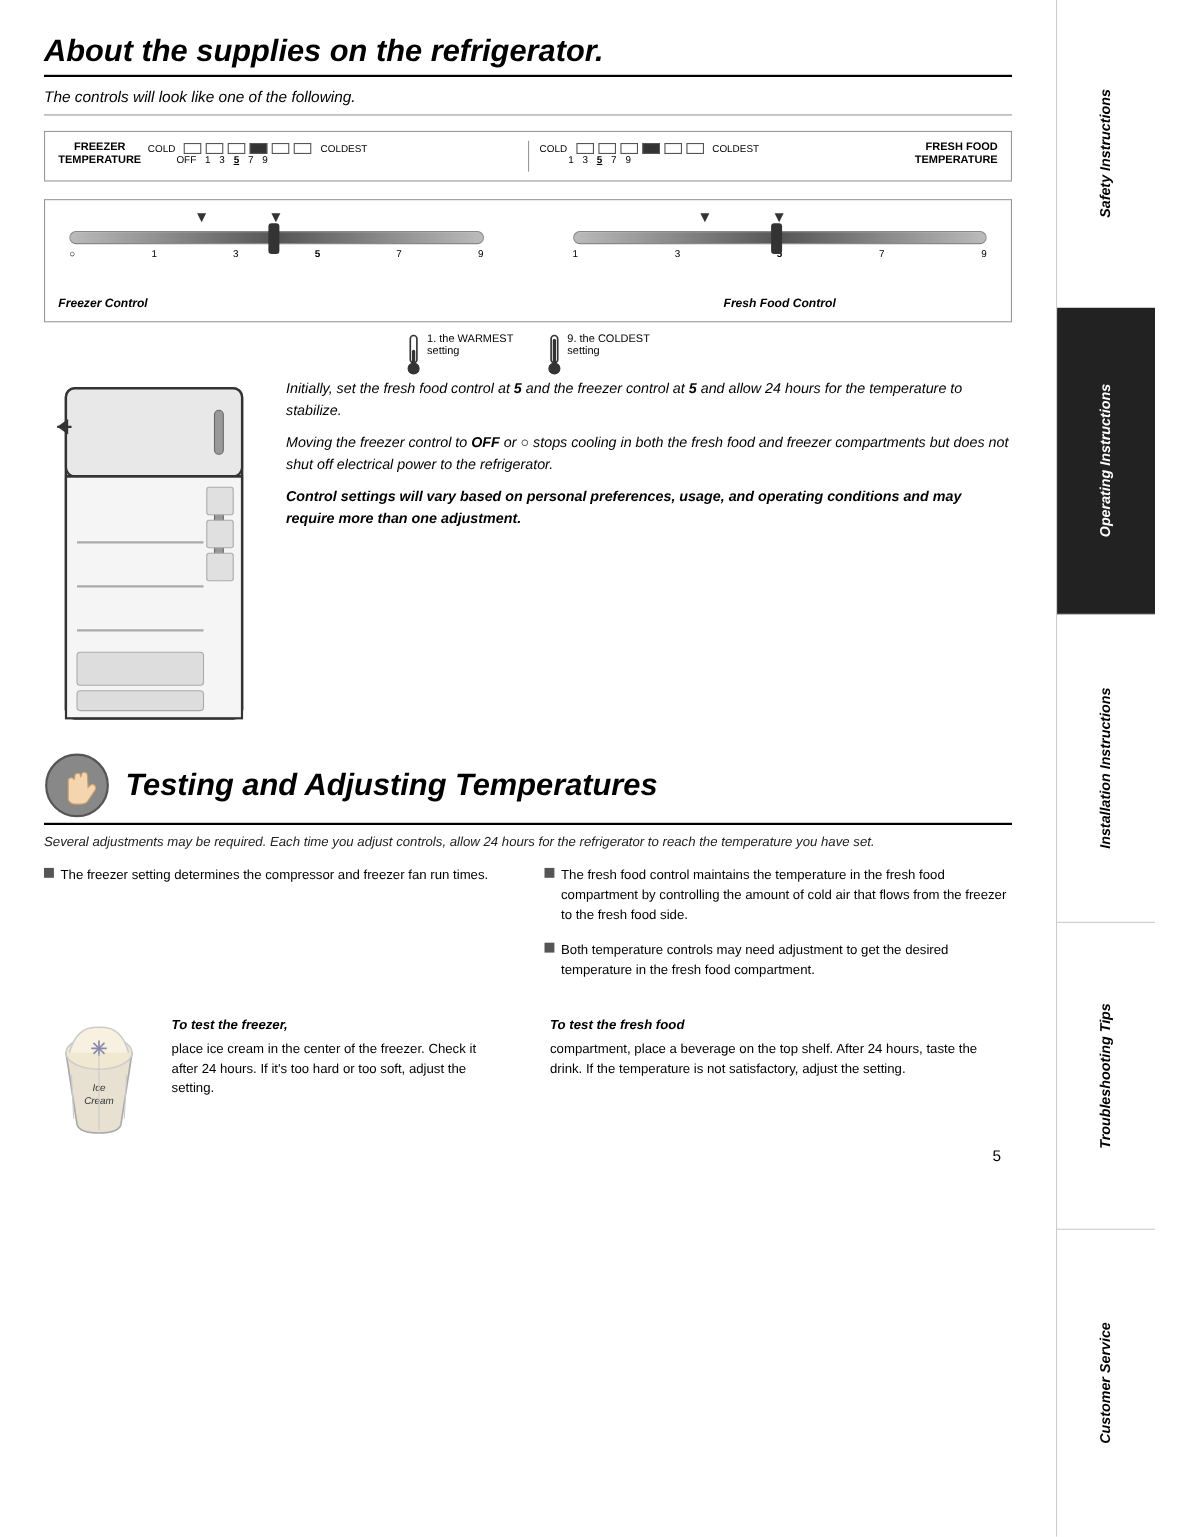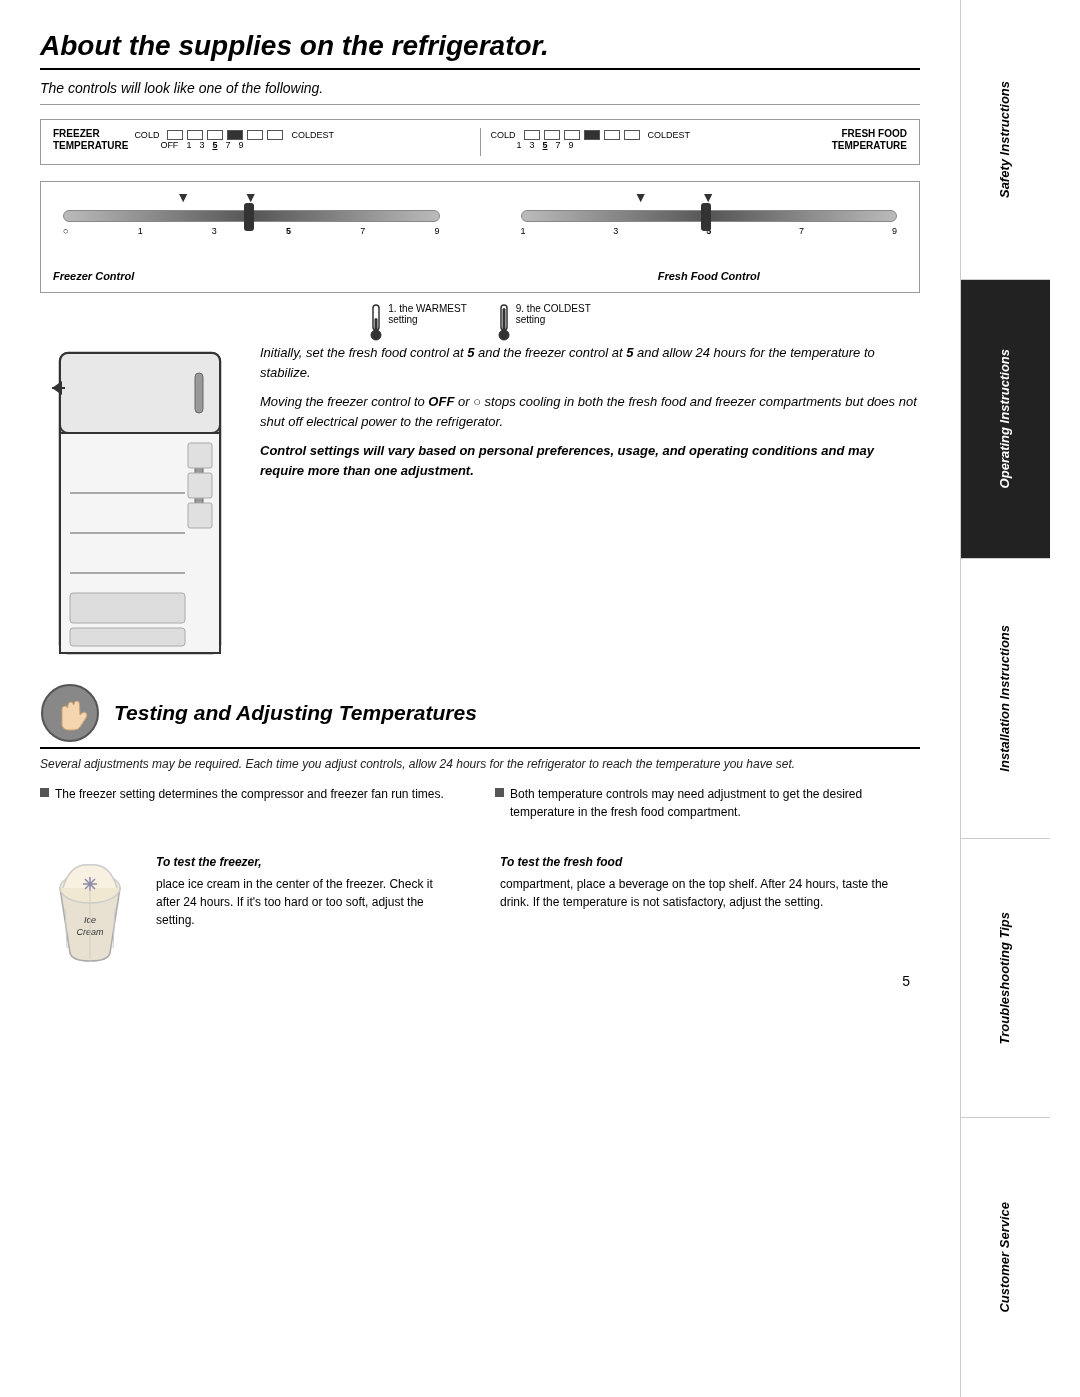--- a/index.html
+++ b/index.html
@@ -102,20 +102,21 @@
       align-items: center;
       gap: 6px;
       margin-bottom: 4px;
     }
 
     .diagram-title {
       font-size: 10px;
       font-weight: bold;
       min-width: 60px;
       line-height: 1.2;
+      text-align: center;
     }
 
     .slider-row {
       display: flex;
       align-items: center;
       gap: 4px;
       font-size: 9px;
     }
 
     .slider-box {
@@ -207,21 +208,21 @@
       padding-bottom: 4px;
     }
 
     .section2-icon {
       width: 60px;
       height: 60px;
       flex-shrink: 0;
     }
 
     .section2-title {
-      font-size: 21px;
+      font-size: 28px;
       font-style: italic;
       font-weight: bold;
     }
 
     .section2-subtitle {
       font-size: 12px;
       font-style: italic;
       margin-bottom: 14px;
       color: #222;
     }
@@ -481,20 +482,24 @@
     <div class="bullet-columns">
       <div class="bullet-col">
         <div class="bullet-item">
           <div class="bullet-square"></div>
           <span>The freezer setting determines the compressor and freezer fan run times.</span>
         </div>
       </div>
       <div class="bullet-col">
         <div class="bullet-item">
           <div class="bullet-square"></div>
+          <span>The fresh food control maintains the temperature in the fresh food compartment by controlling the amount of cold air that flows from the freezer to the fresh food side.</span>
+        </div>
+        <div class="bullet-item">
+          <div class="bullet-square"></div>
           <span>Both temperature controls may need adjustment to get the desired temperature in the fresh food compartment.</span>
         </div>
       </div>
     </div>
 
     <div class="test-section">
 
       <div class="test-item">
         <div class="test-icon-area">
 

